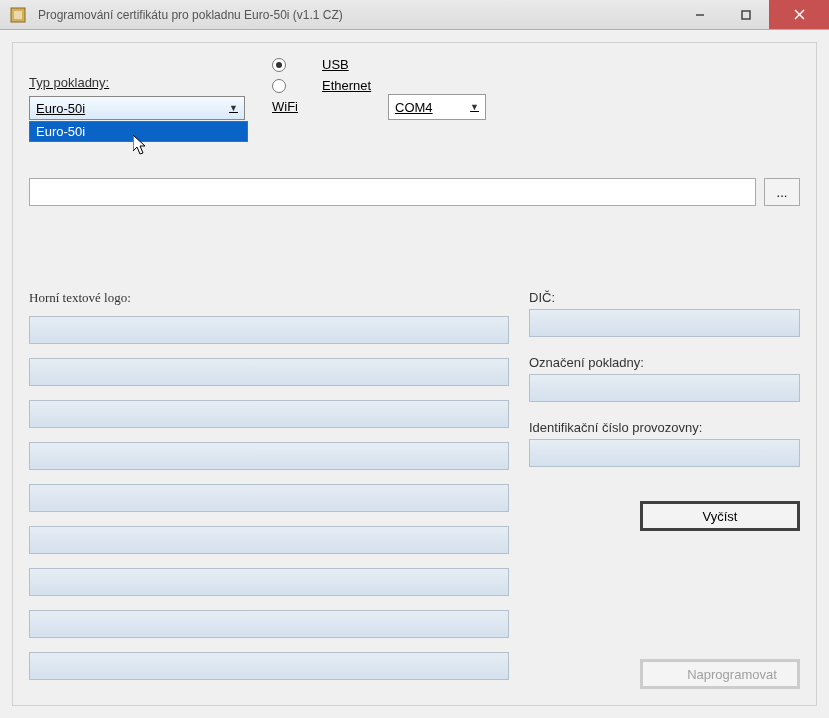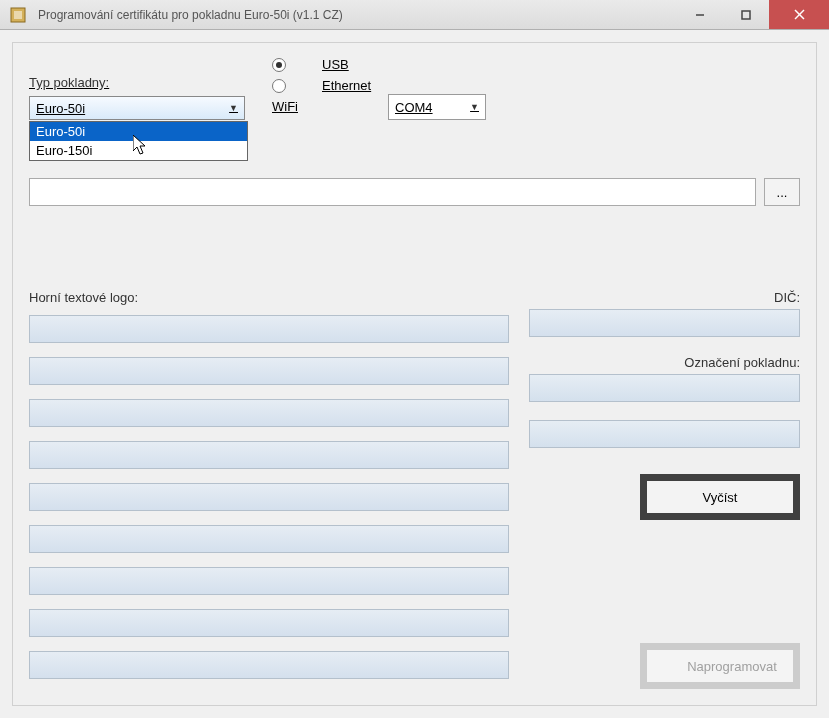--- a/index.html
+++ b/index.html
@@ -188,25 +188,25 @@
       align-items: center;
       justify-content: center;
       font-size: 13px;
     }
     .lower {
       display: flex;
       margin-top: 84px;
     }
     .col-left {
       width: 480px;
+      font-family: Liberation Serif, serif;
     }
     .col-right {
       flex: 1;
       margin-left: 20px;
-      text-align: right;
     }
     .logo-input {
       height: 28px;
       background: linear-gradient(to bottom, #e6edf4, #d4e0ed);
       border: 1px solid #b4c0cc;
       margin-bottom: 14px;
     }
     .right-field {
       height: 28px;
       background: linear-gradient(to bottom, #e6edf4, #d4e0ed);
@@ -214,29 +214,29 @@
       margin-bottom: 18px;
       margin-top: 4px;
     }
     .right-label {
       color: #333;
       margin-bottom: 2px;
       display: block;
     }
     .btn {
       width: 160px;
-      height: 46px;
+      height: 30px;
       background: #f3f3f3;
-      border: 7px solid #404040;
+      border: 3px solid #404040;
       display: flex;
       align-items: center;
       justify-content: center;
       font-size: 13px;
       float: right;
-      margin-top: 8px;
+      margin-top: 16px;
     }
     .btn.disabled {
       color: #a0a0a0;
       border-color: #ccc;
       background: #f4f4f4;
     }
     .btn-program {
       position: absolute;
       right: 16px;
       bottom: 16px;
@@ -279,21 +279,20 @@
 
     <div class="form-row1">
       <div class="col-type">
         <span class="label">Typ pokladny:</span>
         <div class="combo">
           <span>Euro-50i</span>
           <span class="combo-arrow">▼</span>
         </div>
         <div class="dropdown">
           <div class="dropdown-item selected">Euro-50i</div>
-          <div class="dropdown-item">Euro-150i</div>
         </div>
         <div class="cursor">
           <svg width="16" height="22" viewBox="0 0 16 22">
             <path d="M0 0 L0 16 L4 12 L7 19 L10 18 L7 11 L12 11 Z" fill="#fff" stroke="#000" stroke-width="1"></path>
           </svg>
         </div>
       </div>
 
       <div class="col-conn">
         <div class="radio-row">
@@ -336,23 +335,24 @@
         <div class="logo-input"></div>
         <div class="logo-input"></div>
         <div class="logo-input"></div>
         <div class="logo-input"></div>
       </div>
 
       <div class="col-right">
         <span class="right-label">DIČ:</span>
         <div class="right-field"></div>
 
-        <span class="right-label">Označení pokladnu:</span>
+        <span class="right-label">Označení pokladny:</span>
         <div class="right-field"></div>
 
+        <span class="right-label">Identifikační číslo provozovny:</span>
         <div class="right-field"></div>
 
         <div class="btn">Vyčíst</div>
       </div>
     </div>
 
     <div class="btn disabled btn-program">Naprogramovat</div>
 
   </div>
 </div>

